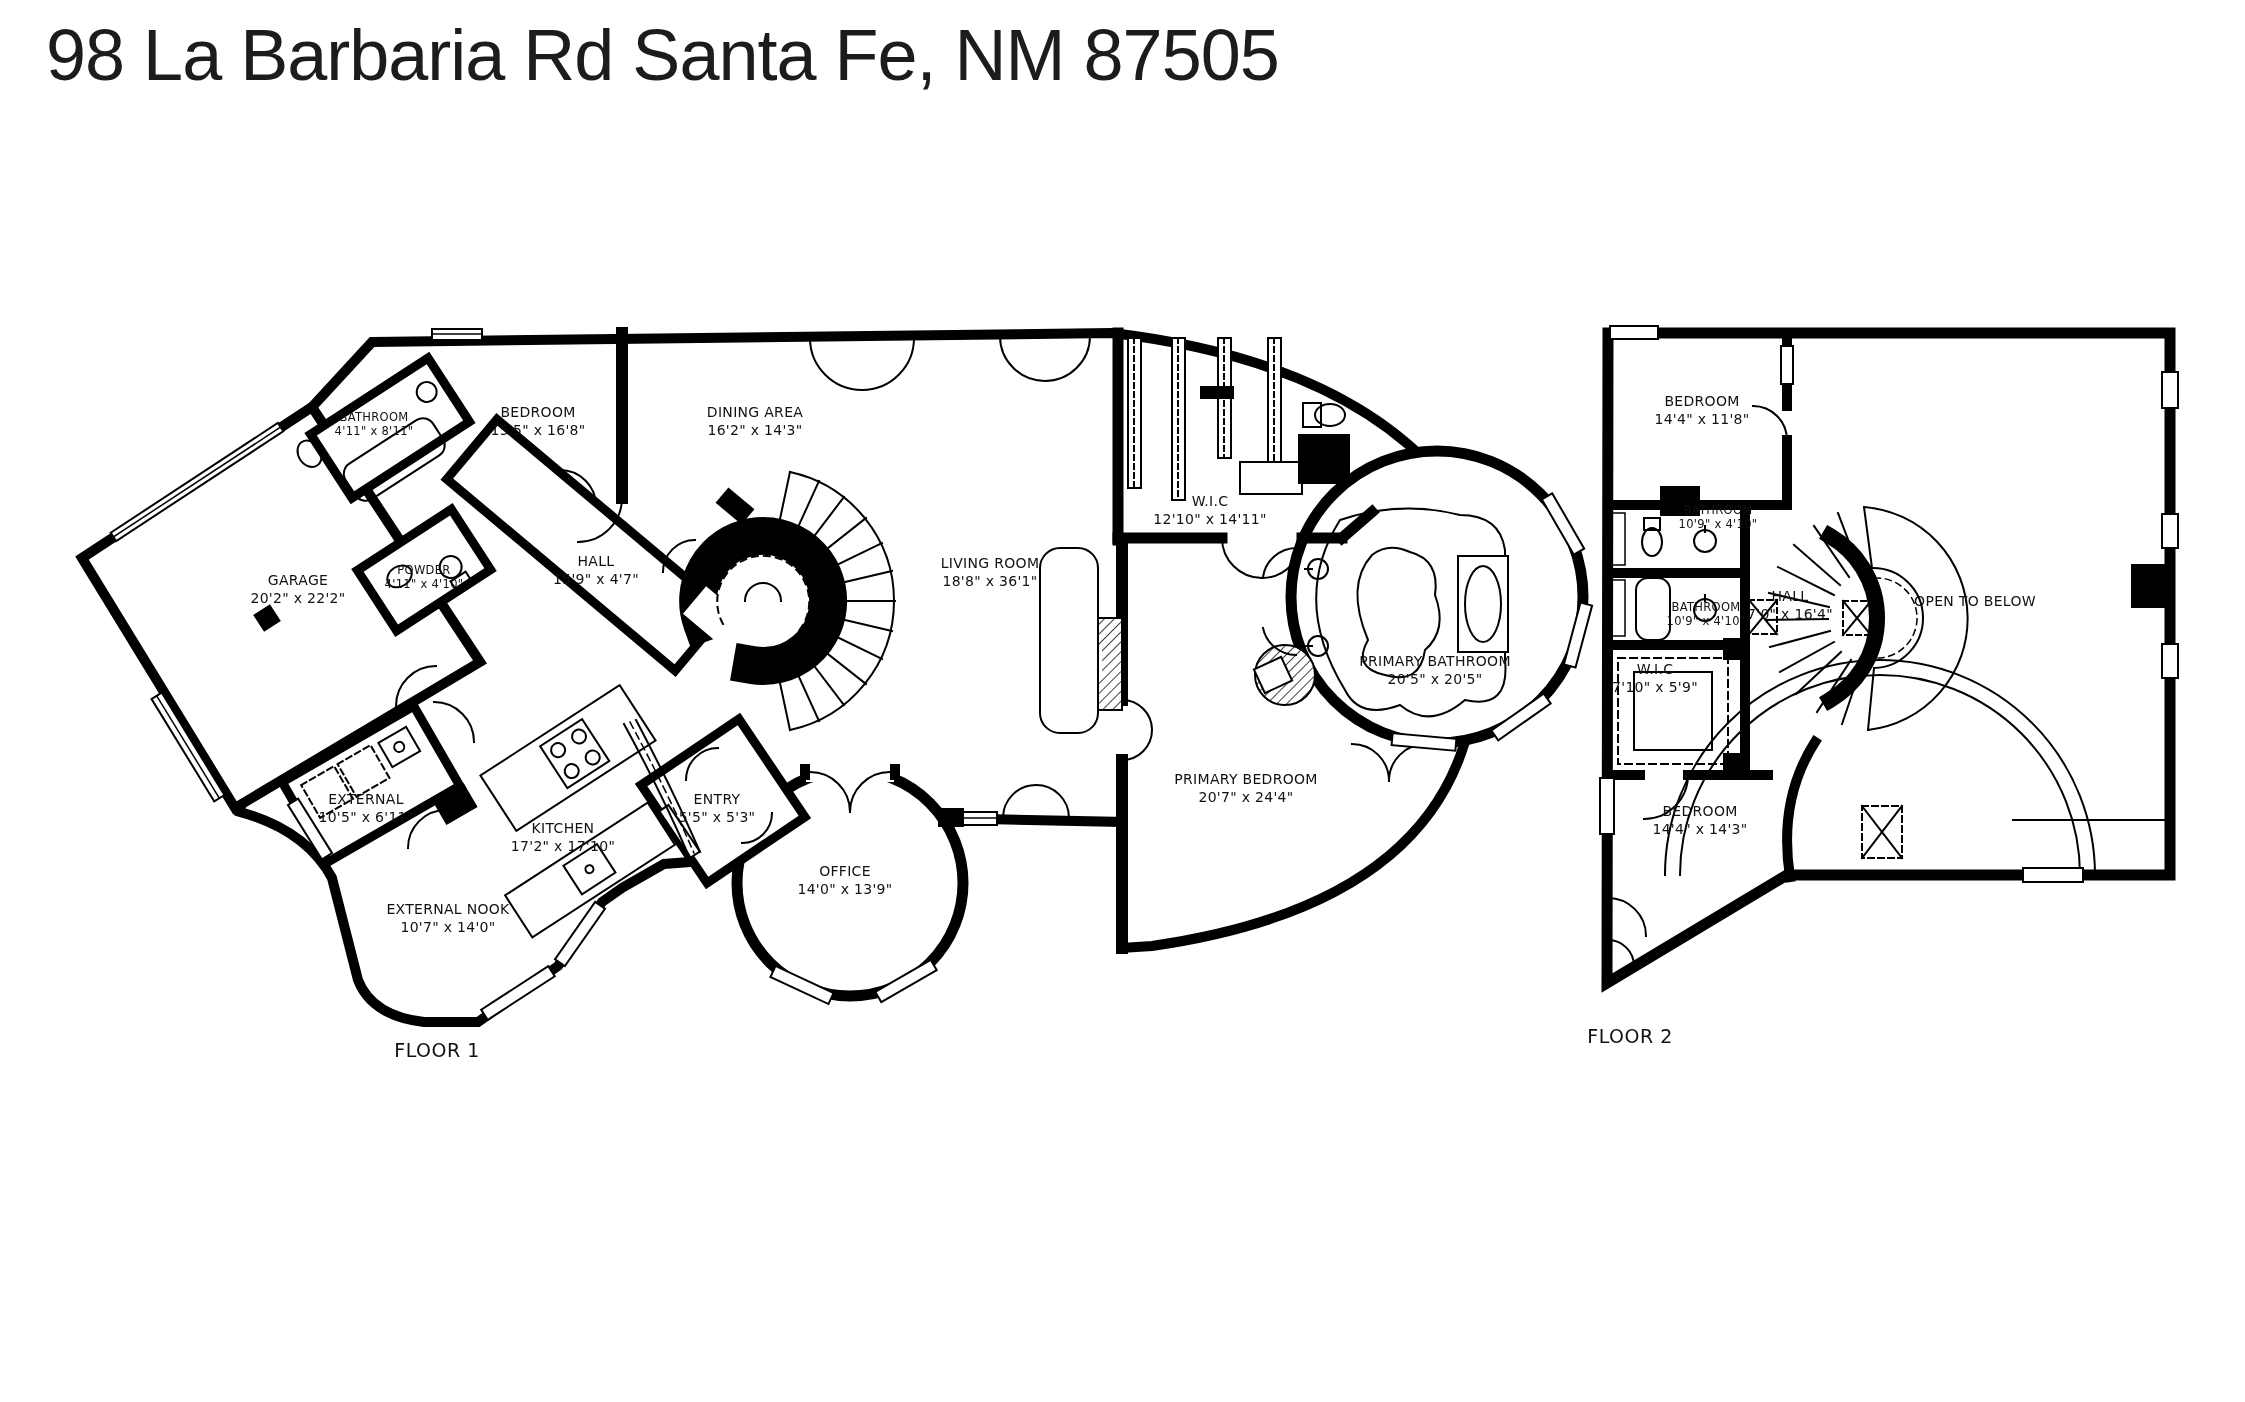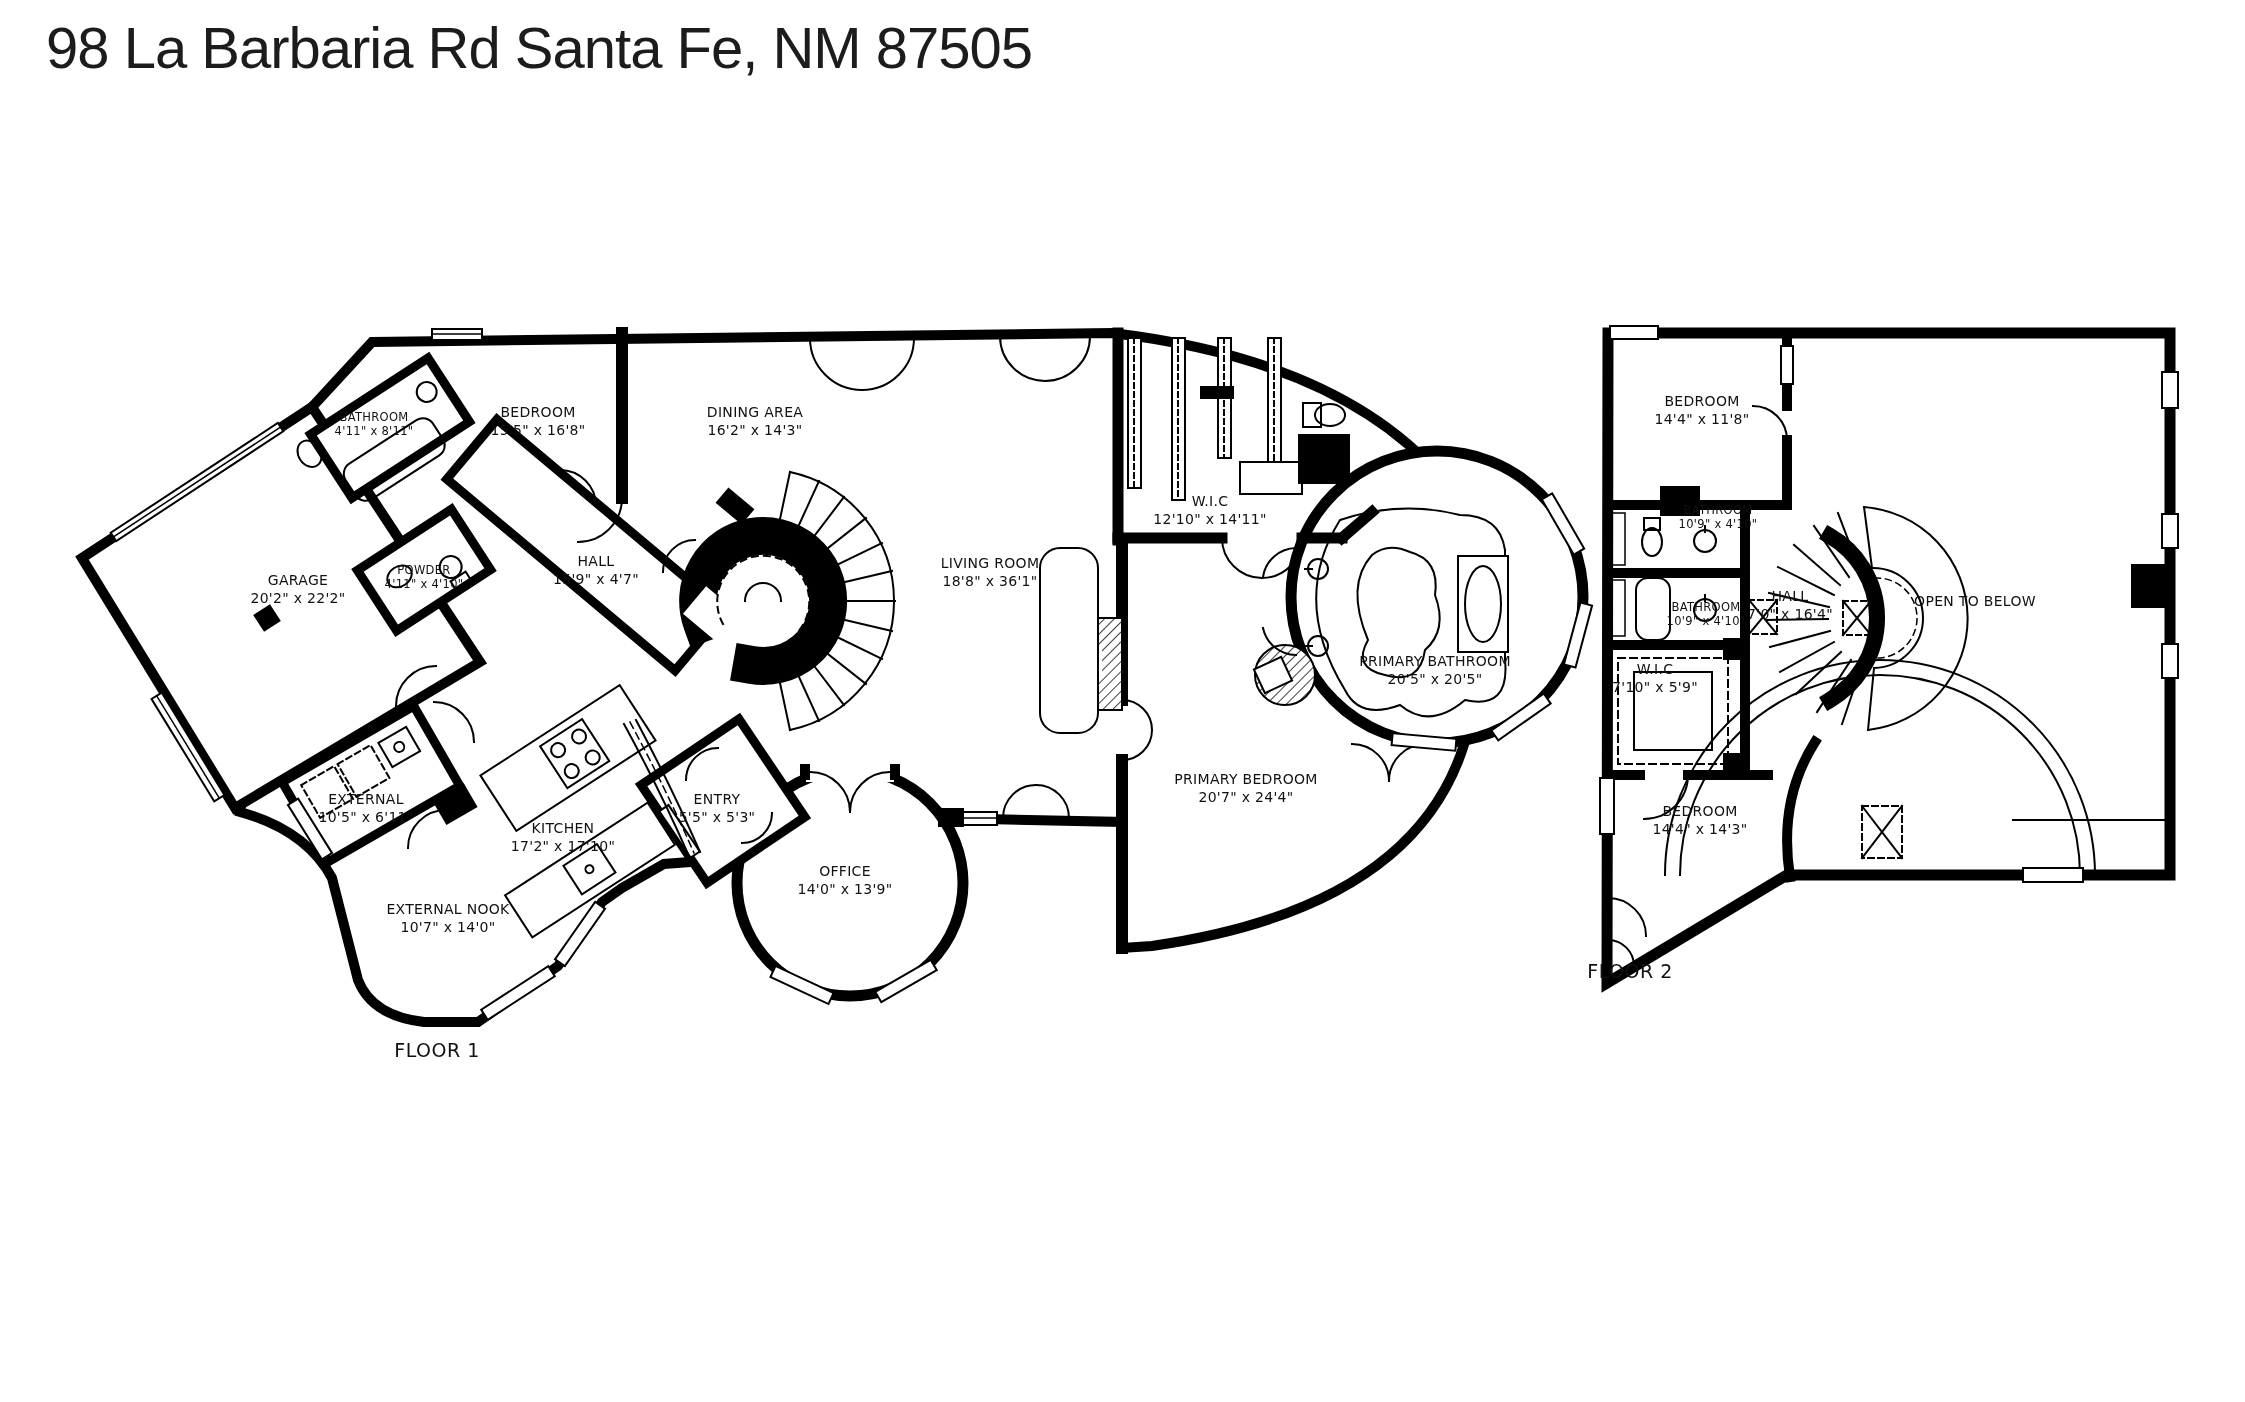--- a/index.html
+++ b/index.html
@@ -1,20 +1,20 @@
 <!DOCTYPE html>
 <html><head>
 <meta charset="utf-8">
 <style>
   html,body{margin:0;padding:0;background:#fff;}
   #canvas{position:relative;width:2245px;height:1402px;background:#fff;overflow:hidden;
           font-family:"DejaVu Sans",sans-serif;color:#111;}
   #plan-svg{position:absolute;left:0;top:0;}
   .page-title{position:absolute;left:46px;top:14px;font-family:"Liberation Sans",sans-serif;
-              font-size:58px;font-weight:400;letter-spacing:-1px;color:#1c1c1c;white-space:nowrap;}
+              font-size:72px;font-weight:400;letter-spacing:-1px;color:#1c1c1c;white-space:nowrap;}
   .lbl{position:absolute;transform:translate(-50%,-50%);text-align:center;white-space:nowrap;
        font-size:14px;line-height:18px;letter-spacing:.3px;color:#111;}
   .lbl .nm,.lbl .dm{display:block;}
   .lbl.tiny{font-size:11.5px;line-height:14px;}
   .floor-tag{position:absolute;transform:translate(-50%,-50%);font-size:19px;letter-spacing:.5px;color:#111;white-space:nowrap;}
   .footer{position:absolute;left:1131px;top:1276px;transform:translateX(-50%);text-align:center;
           font-family:"Liberation Sans",sans-serif;font-size:19px;line-height:21px;color:#1a1a1a;white-space:nowrap;}
   .footer .dis{color:#ababab;font-size:18px;}
 </style>
 </head>
@@ -396,16 +396,16 @@
   <span class="nm">OPEN TO BELOW</span>
     </div>
 <div class="lbl" style="left:1655px;top:678px;">
   <span class="nm">W.I.C</span>
       <span class="dm">7'10" x 5'9"</span>
     </div>
 <div class="lbl" style="left:1700px;top:820px;">
   <span class="nm">BEDROOM</span>
       <span class="dm">14'4" x 14'3"</span>
     </div>
-<div class="floor-tag" style="left:1630px;top:971px;">FLOOR 2</div>
+<div class="floor-tag" style="left:1630px;top:1036px;">FLOOR 2</div>
 
 
 </div>
 
 </body></html>

